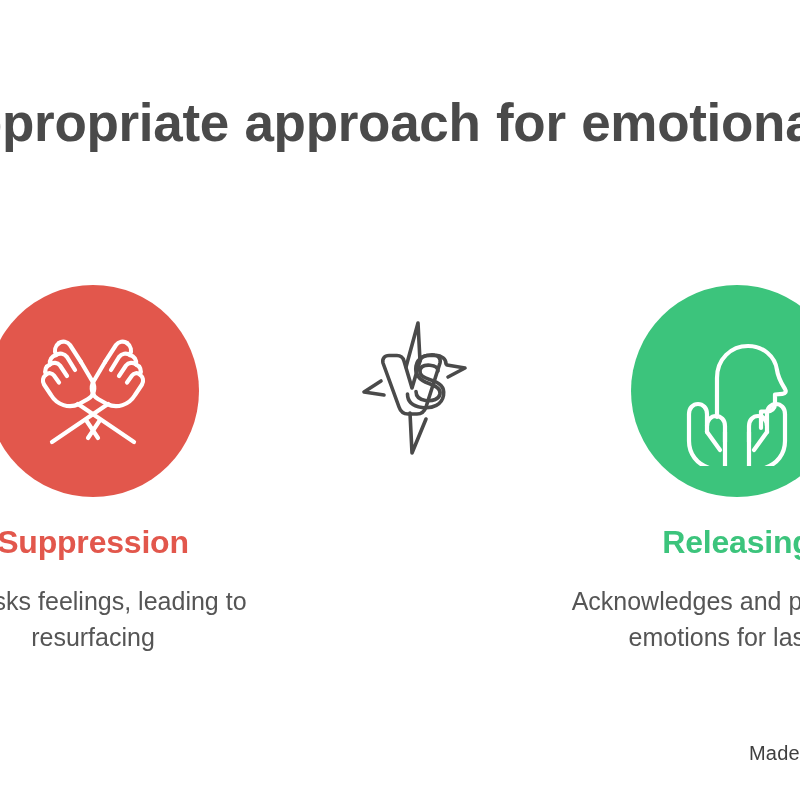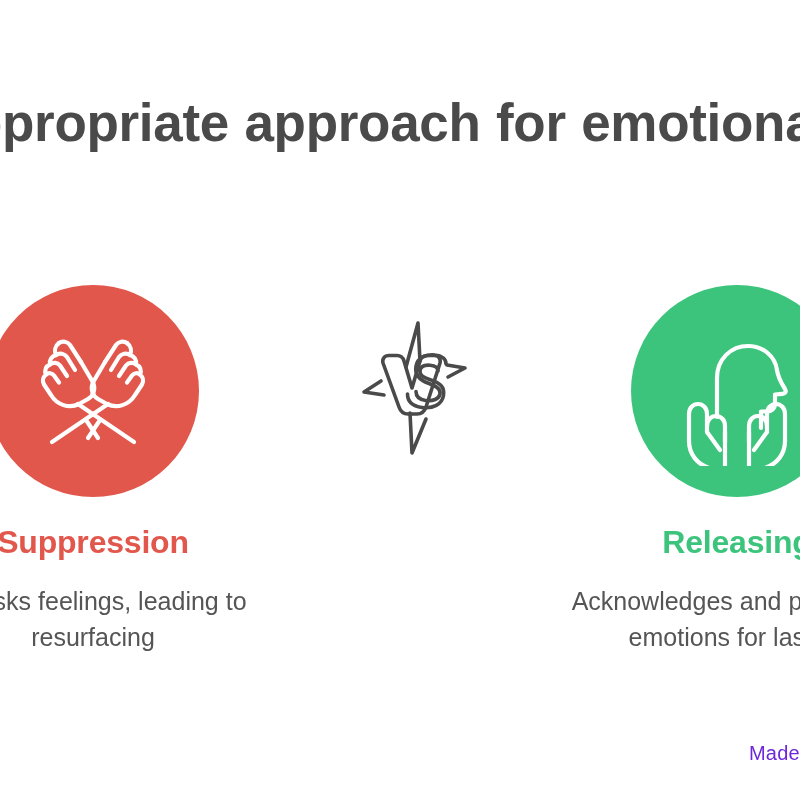--- a/index.html
+++ b/index.html
@@ -242,13 +242,13 @@
                C96 52.5 93 50.5 88 50.2
                C82.5 49.8 78.5 51.6 78 55.5
                C77.4 59.8 80.2 62.2 87.5 64.5
                C98 67.8 103 72 101.5 80.5
                C100 89.5 91 94 80 92.5
                C70.5 91.2 65.5 86.5 65.5 79" transform="translate(-8,0)"></path>
     </svg>
   </span>
 </div>
 
-<div id="watermark" style="color: #6d28d9;">Made</div>
+<div id="watermark" style="color: #404040;">Made</div>
 
 </body></html>

